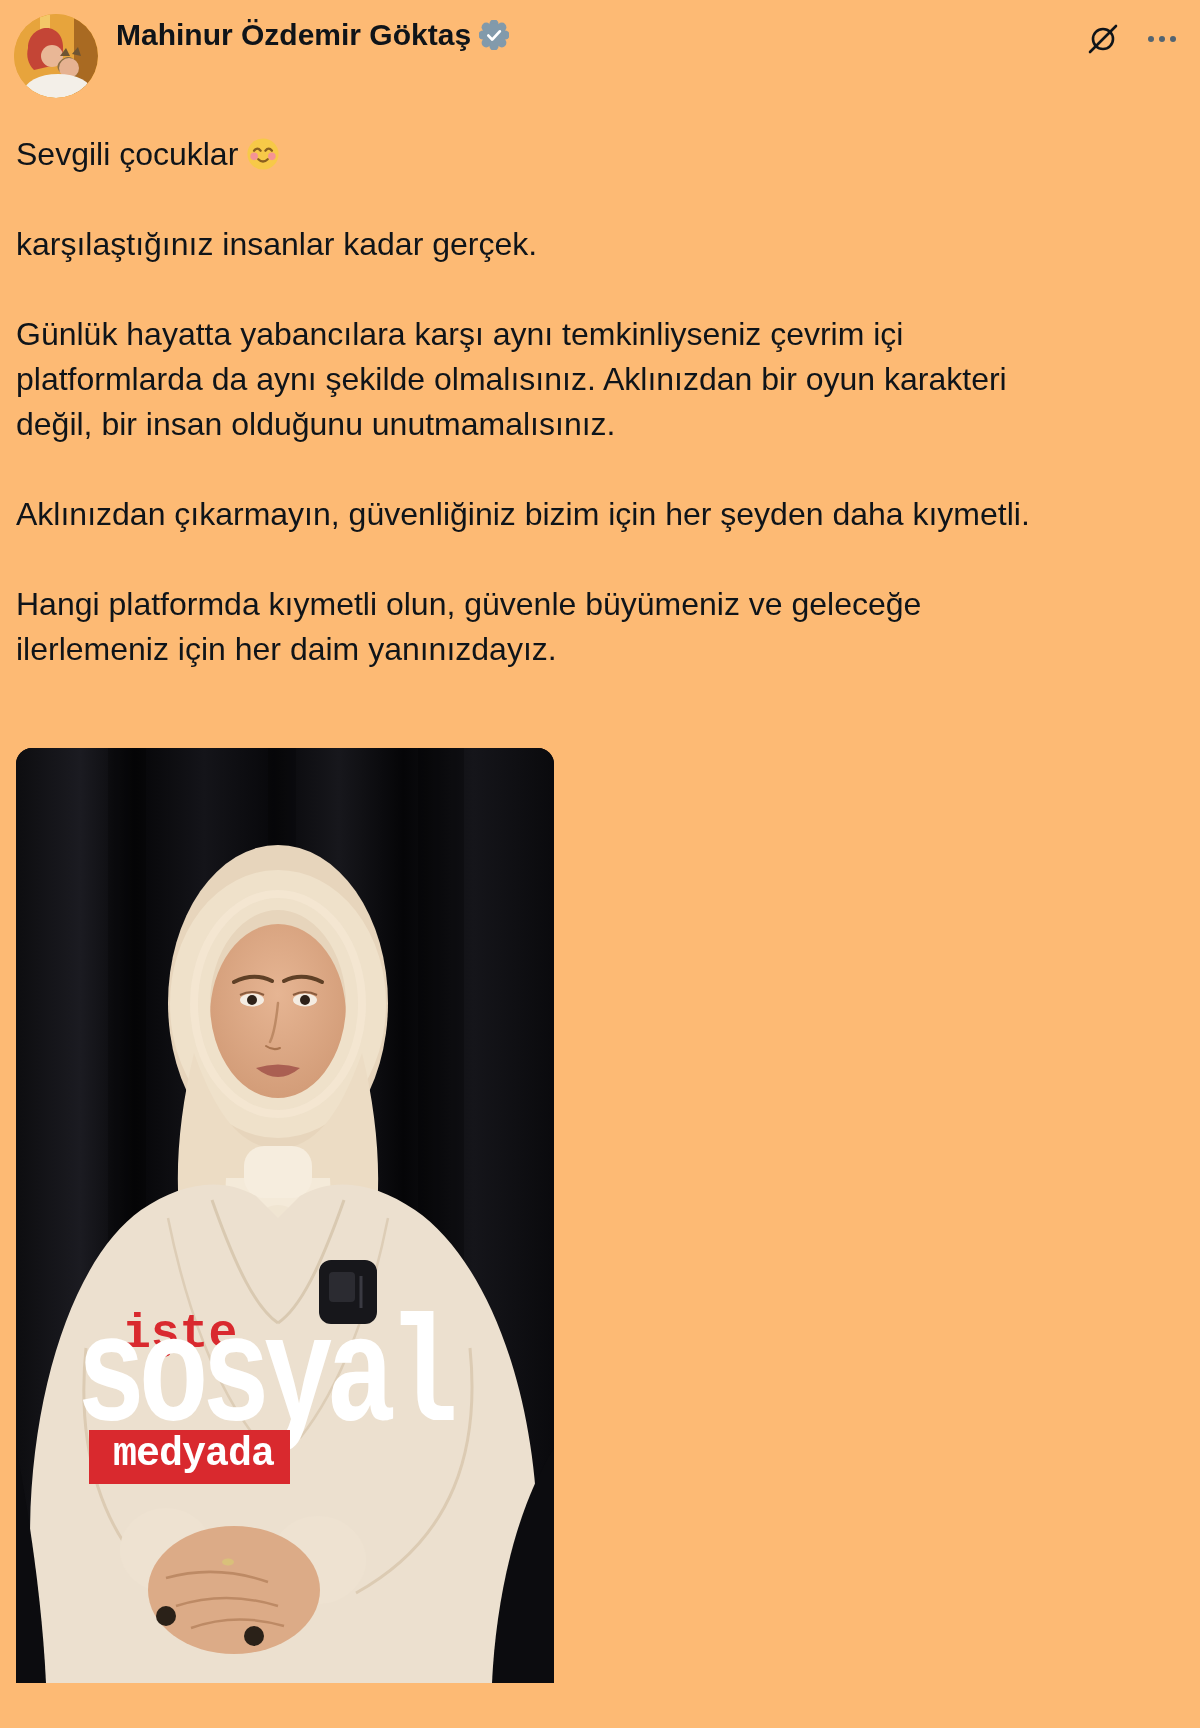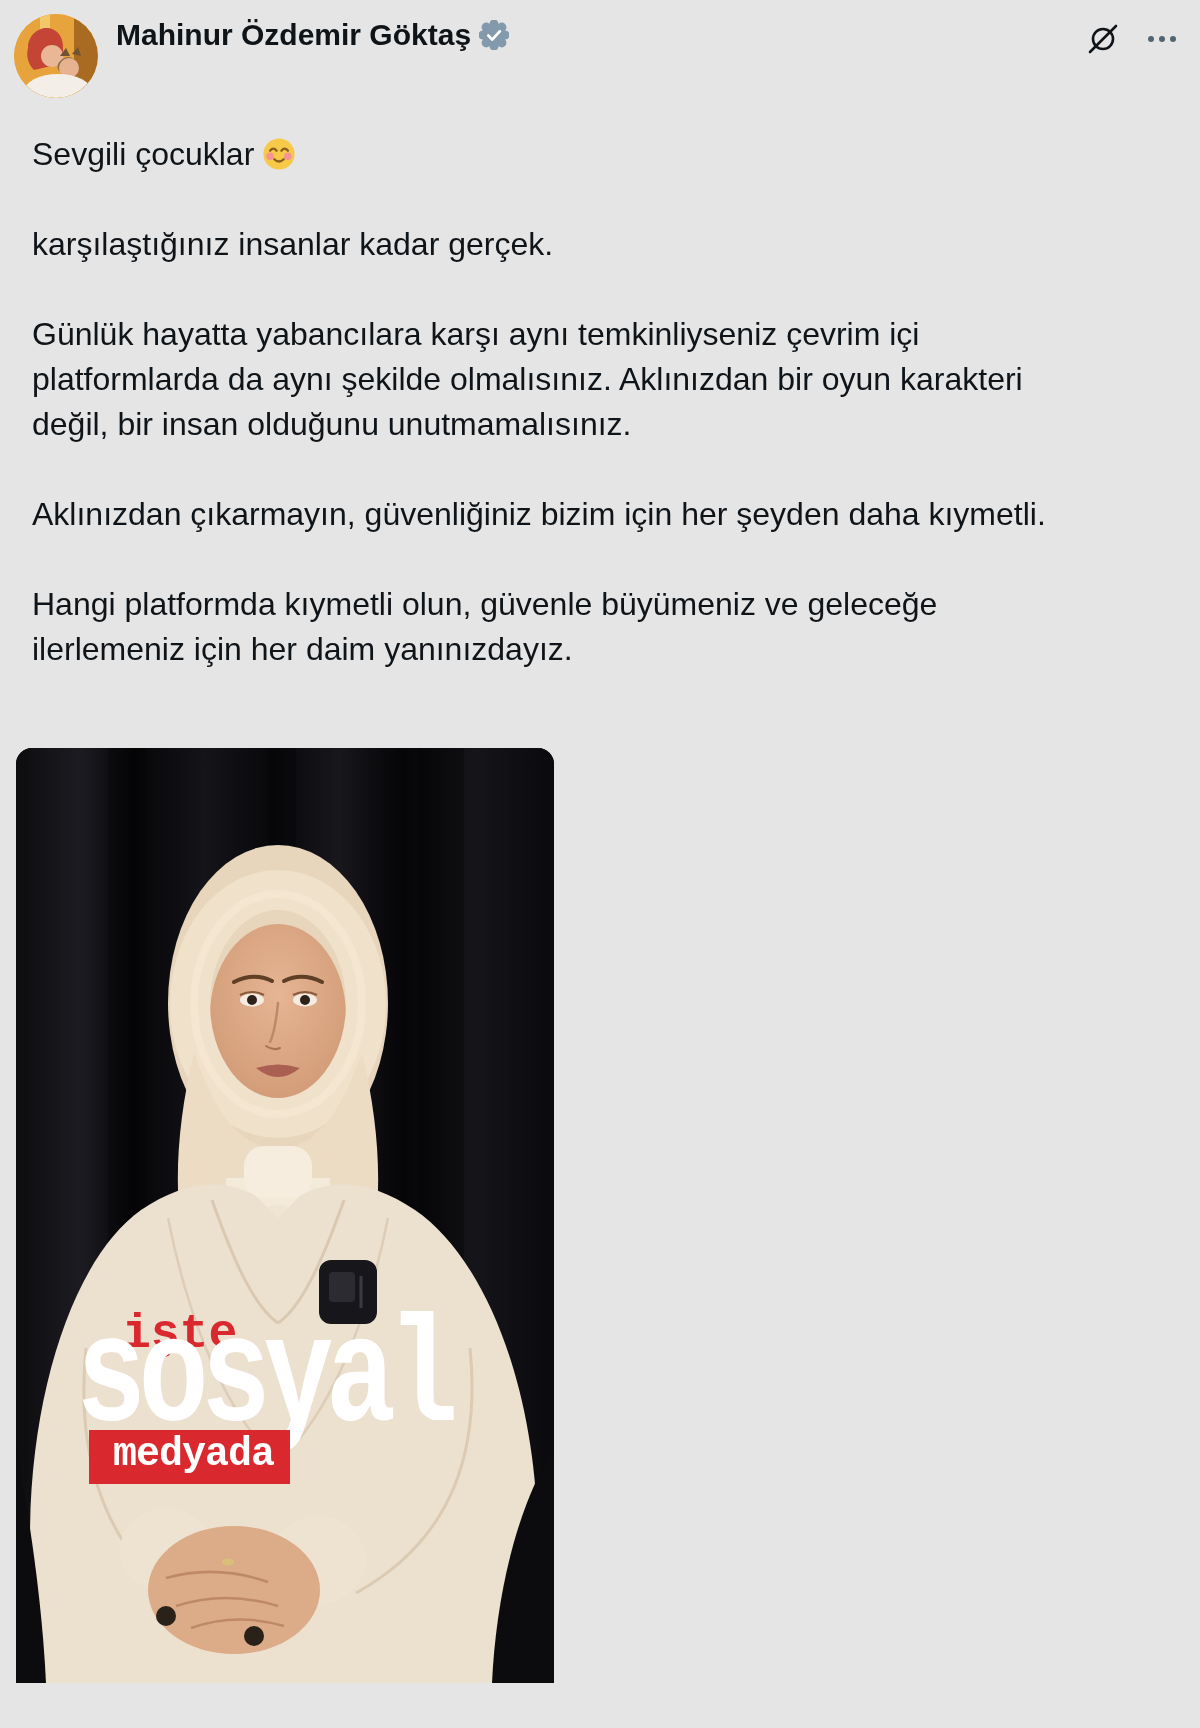--- a/index.html
+++ b/index.html
@@ -1,41 +1,41 @@
 <!DOCTYPE html>
 <html><head>
 <meta charset="utf-8">
 <style>
   html,body{margin:0;padding:0;background:#ffffff;}
   .page{
     position:relative;
     width:1200px;height:1728px;
     overflow:hidden;
-    background:#e5e5e5;
+    background:#fdba74;
     font-family:"Liberation Sans", sans-serif;
     color:#0f1419;
   }
   
   .post-header{position:absolute;top:14px;left:14px;right:14px;height:86px;}
   .avatar{
     position:absolute;top:0;left:0;width:84px;height:84px;border-radius:50%;
     overflow:hidden;cursor:pointer;background:#e7a43c;
   }
   .author-block{position:absolute;left:102px;top:2px;}
   .author-name-row{display:flex;align-items:center;gap:8px;}
   .author-name{font-size:30px;font-weight:700;line-height:38px;color:#0f1419;cursor:pointer;}
   .verified-badge{width:30px;height:30px;display:inline-block;}
   .author-handle{font-size:28px;font-weight:400;line-height:36px;color:#536471;cursor:pointer;}
   .header-actions{position:absolute;top:8px;right:10px;display:flex;align-items:center;gap:28px;}
   .icon-btn{background:none;border:none;padding:0;cursor:pointer;display:flex;align-items:center;}
   .more-dots{display:flex;gap:5px;align-items:center;}
   .more-dots i{width:6px;height:6px;border-radius:50%;background:#536471;display:block;}
   
   .tweet-text{position:absolute;top:132px;left:16px;right:16px;}
-  .tweet-text p{margin:0 0 45px 16px;font-size:32px;line-height:45px;color:#0f1419;font-weight:400;}
+  .tweet-text p{margin:0 0 45px 0;font-size:32px;line-height:45px;color:#0f1419;font-weight:400;}
   .tweet-text .ln{display:block;}
   .emoji-svg{width:34px;height:34px;vertical-align:-6px;margin-left:8px;}
   
   .tweet-media{
     position:absolute;left:16px;top:748px;
     width:538px;height:935px;
     border-radius:16px 16px 0 0;
     overflow:hidden;cursor:pointer;
     background:#0b0b0e;
     font-family:Liberation Mono, monospace;

